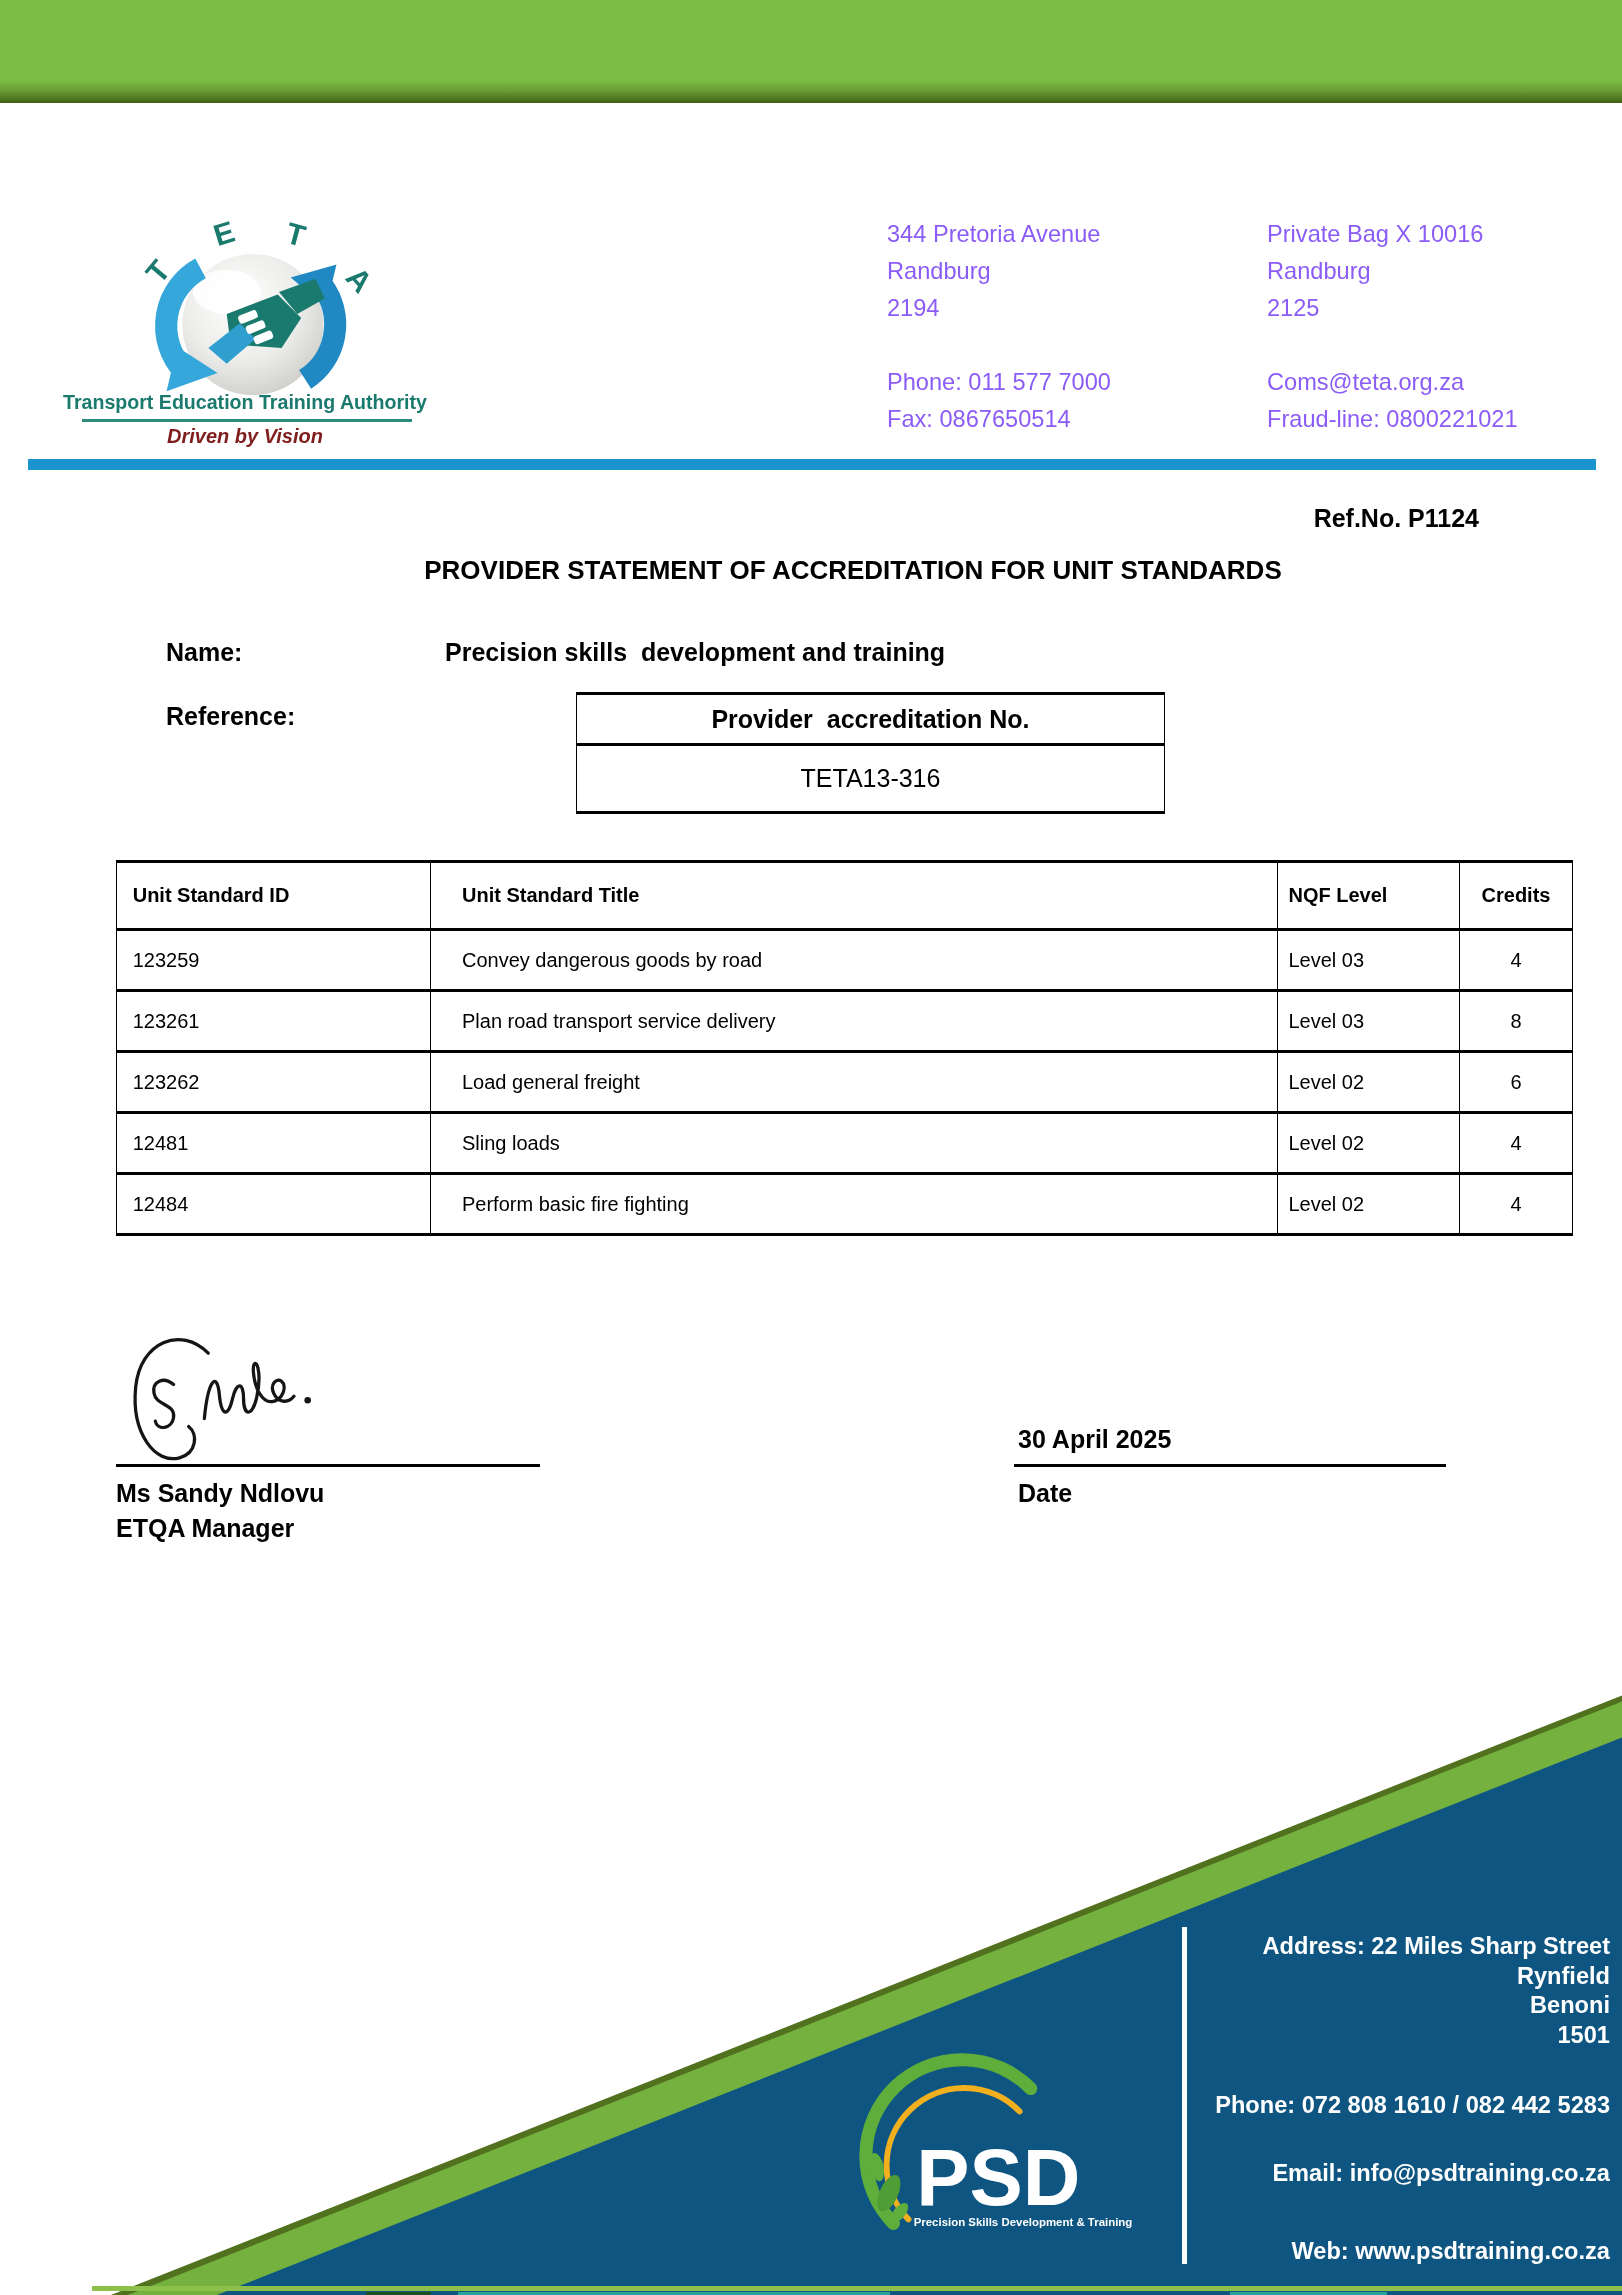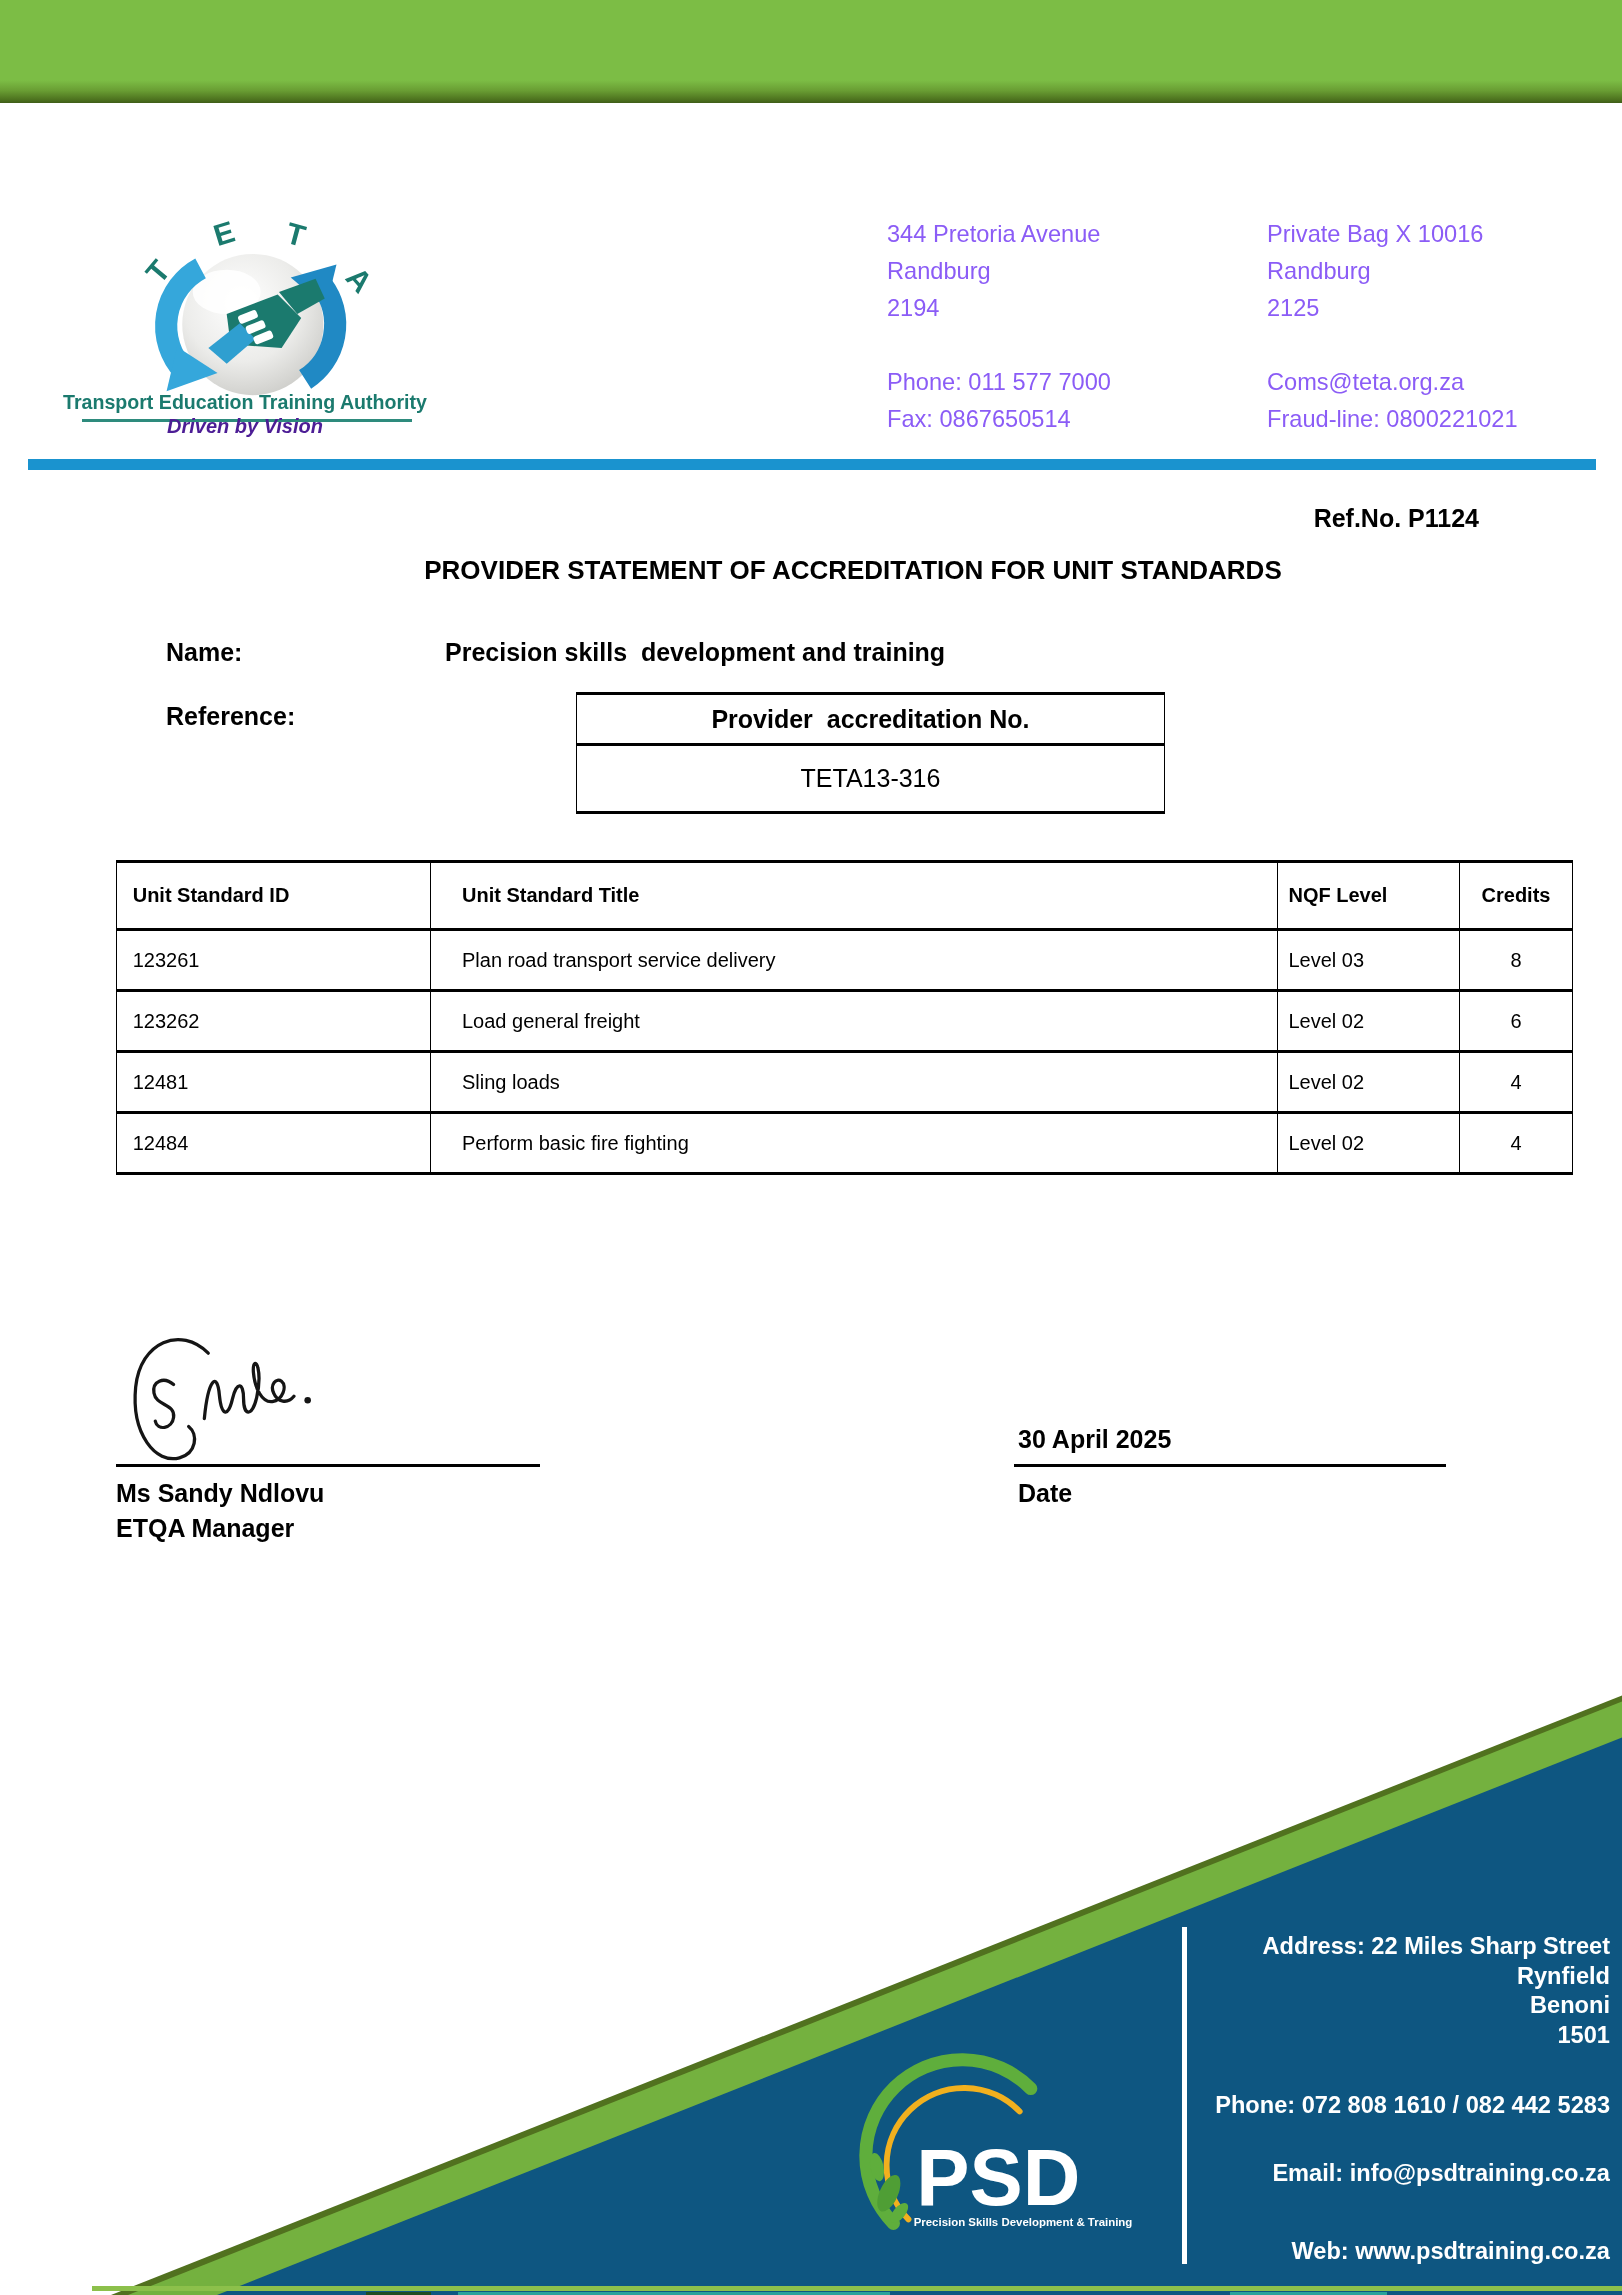--- a/index.html
+++ b/index.html
@@ -5,22 +5,22 @@
   html,body{margin:0;padding:0;background:#fff;}
   #page{position:relative;width:1623px;height:2295px;background:#fff;overflow:hidden;
         font-family:"Liberation Sans",sans-serif;color:#000;}
   .abs{position:absolute;}
   .pre{white-space:pre-wrap;}
   
   .topbar{left:0;top:0;width:1623px;height:103px;
     background:linear-gradient(180deg,#7cbd45 0%,#7cbd45 78%,#699d33 88%,#4c711e 97%,#3f5d18 100%);}
   .orgname{left:62px;top:391px;width:366px;text-align:center;font-size:19.6px;font-weight:700;color:#1b7a6e;}
   .orgline{left:82px;top:419px;width:330px;height:3.3px;background:#2e8b7d;}
-  .drivenby{left:62px;top:415px;width:366px;text-align:center;font-size:20px;font-weight:700;
-    font-style:italic;color:#4c1d95;}
+  .drivenby{left:62px;top:425px;width:366px;text-align:center;font-size:20px;font-weight:700;
+    font-style:italic;color:#7f1d1d;}
   .addr{font-size:23.6px;line-height:37px;color:#8b5cf6;}
   .divider{left:27.5px;top:459px;width:1568px;height:10.5px;background:#1a93cf;}
   
   .refno{left:1021px;top:504px;width:458px;text-align:right;font-size:25px;font-weight:700;}
   .doctitle{left:116px;top:555px;width:1474px;text-align:center;font-size:26px;font-weight:700;}
   .lbl{font-size:25px;font-weight:700;margin-top:20px;}
   .accbox{left:576px;top:692px;width:589px;border-left:1.3px solid #000;border-right:1.3px solid #000;
     border-top:3.9px solid #000;border-bottom:3.9px solid #000;box-sizing:border-box;}
   .accbox .hd{height:48px;line-height:48px;text-align:center;font-size:25px;font-weight:700;
     border-bottom:3.9px solid #000;}
@@ -133,20 +133,26 @@
         <col style="width:113px">
       </colgroup>
     <tbody>
         <tr>
       <th>Unit Standard ID</th>
       <th class="c-title">Unit Standard Title</th>
       <th class="c-nqf">NQF Level</th>
       <th class="c-cred">Credits</th>
     </tr>
     <tr>
+      <td>123259</td>
+      <td class="c-title">Convey dangerous goods by road</td>
+      <td class="c-nqf">Level 03</td>
+      <td class="c-cred">4</td>
+    </tr>
+    <tr>
       <td>123261</td>
       <td class="c-title">Plan road transport service delivery</td>
       <td class="c-nqf">Level 03</td>
       <td class="c-cred">8</td>
     </tr>
     <tr>
       <td>123262</td>
       <td class="c-title">Load general freight</td>
       <td class="c-nqf">Level 02</td>
       <td class="c-cred">6</td>

